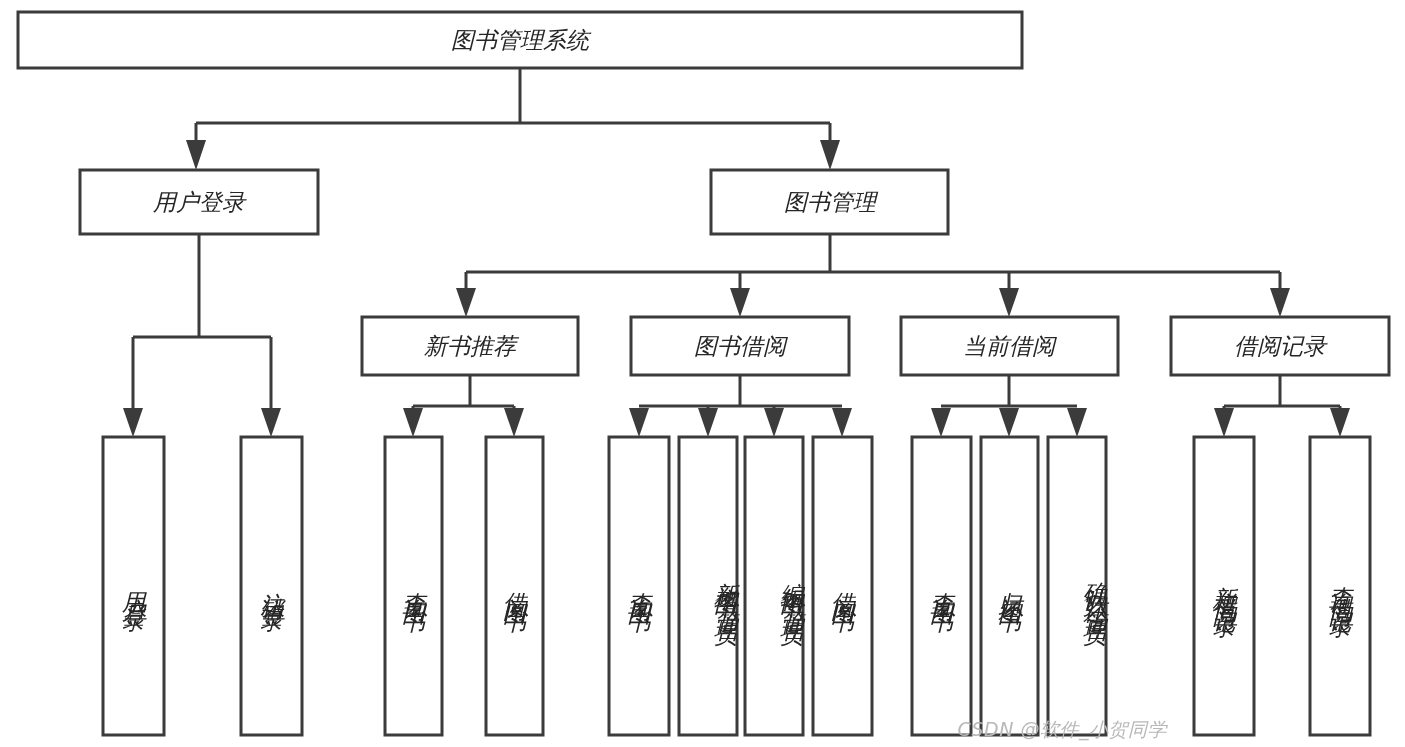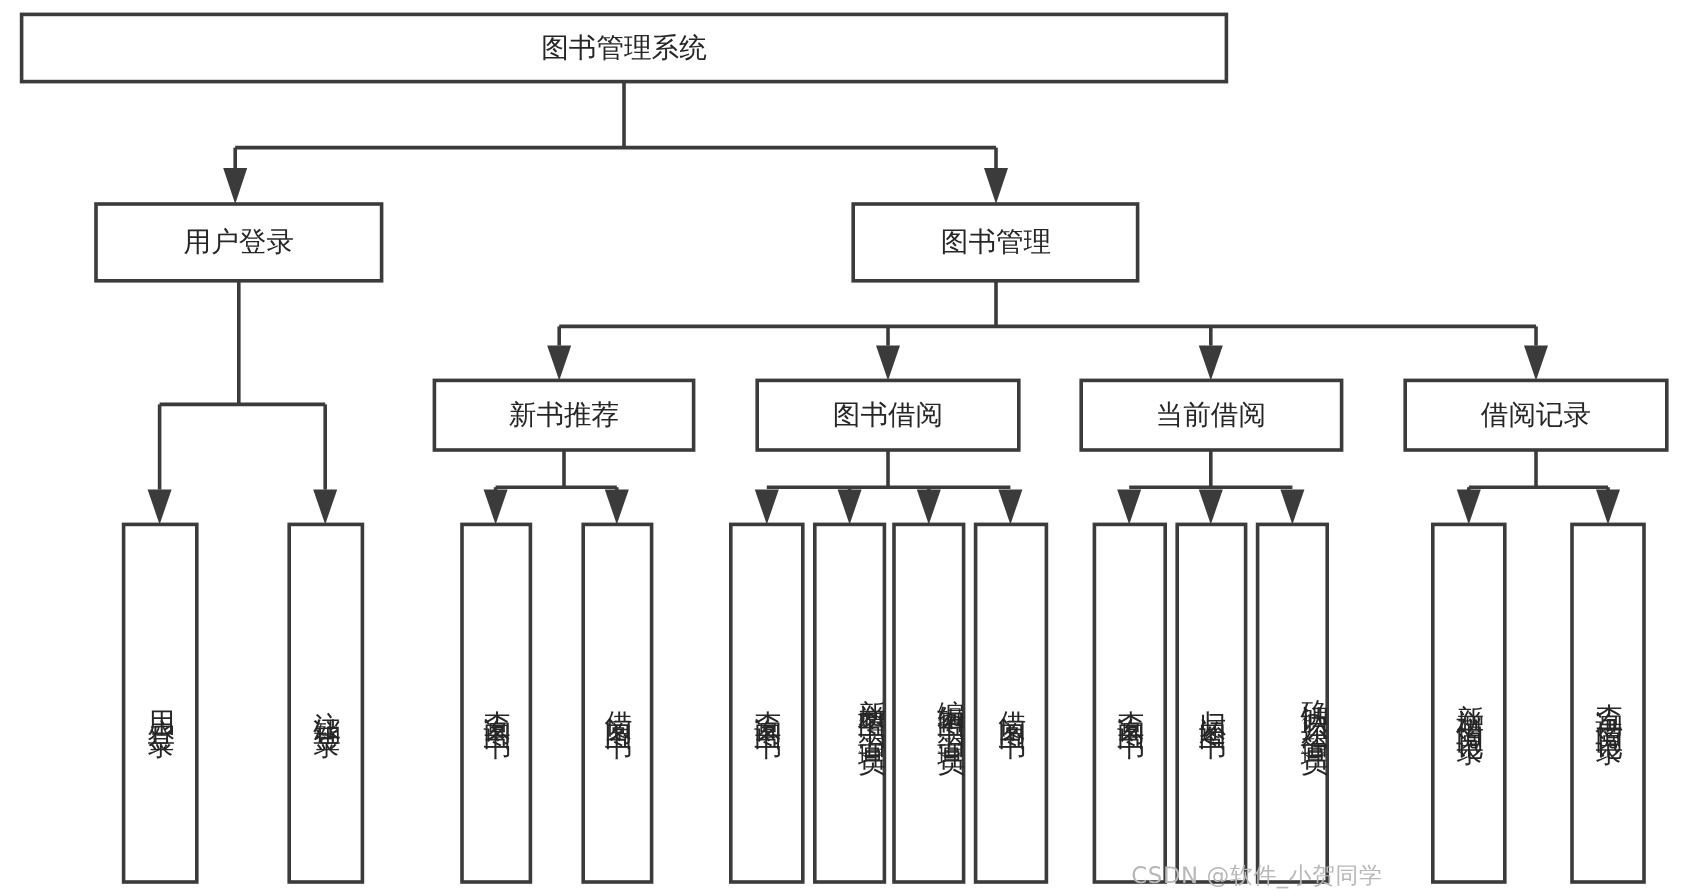--- a/index.html
+++ b/index.html
@@ -11,20 +11,21 @@
     width: 1405px;
     height: 747px;
     font-family: "DejaVu Sans", "Liberation Sans", sans-serif;
     overflow: hidden;
   }
   #diagram-root {
     position: relative;
     width: 1175px;
     height: 747px;
     background: #ffffff;
+    font-style: italic;
   }
   svg.diagram-canvas {
     position: absolute;
     inset: 0;
     width: 1405px;
     height: 747px;
     display: block;
   }
   .node-box {
     fill: #ffffff;
@@ -60,21 +61,21 @@
     align-items: flex-start;
     justify-content: center;
     white-space: nowrap;
     pointer-events: none;
   }
   .leaf-label.centered {
     align-items: center;
   }
   .watermark {
     position: absolute;
-    right: 23px;
+    right: 8px;
     bottom: 4px;
     font-family: "DejaVu Sans", "Liberation Sans", sans-serif;
     font-size: 19px;
     color: #b8b8b8;
     letter-spacing: 0.5px;
     white-space: nowrap;
   }
 </style>
 </head>
 <body>

